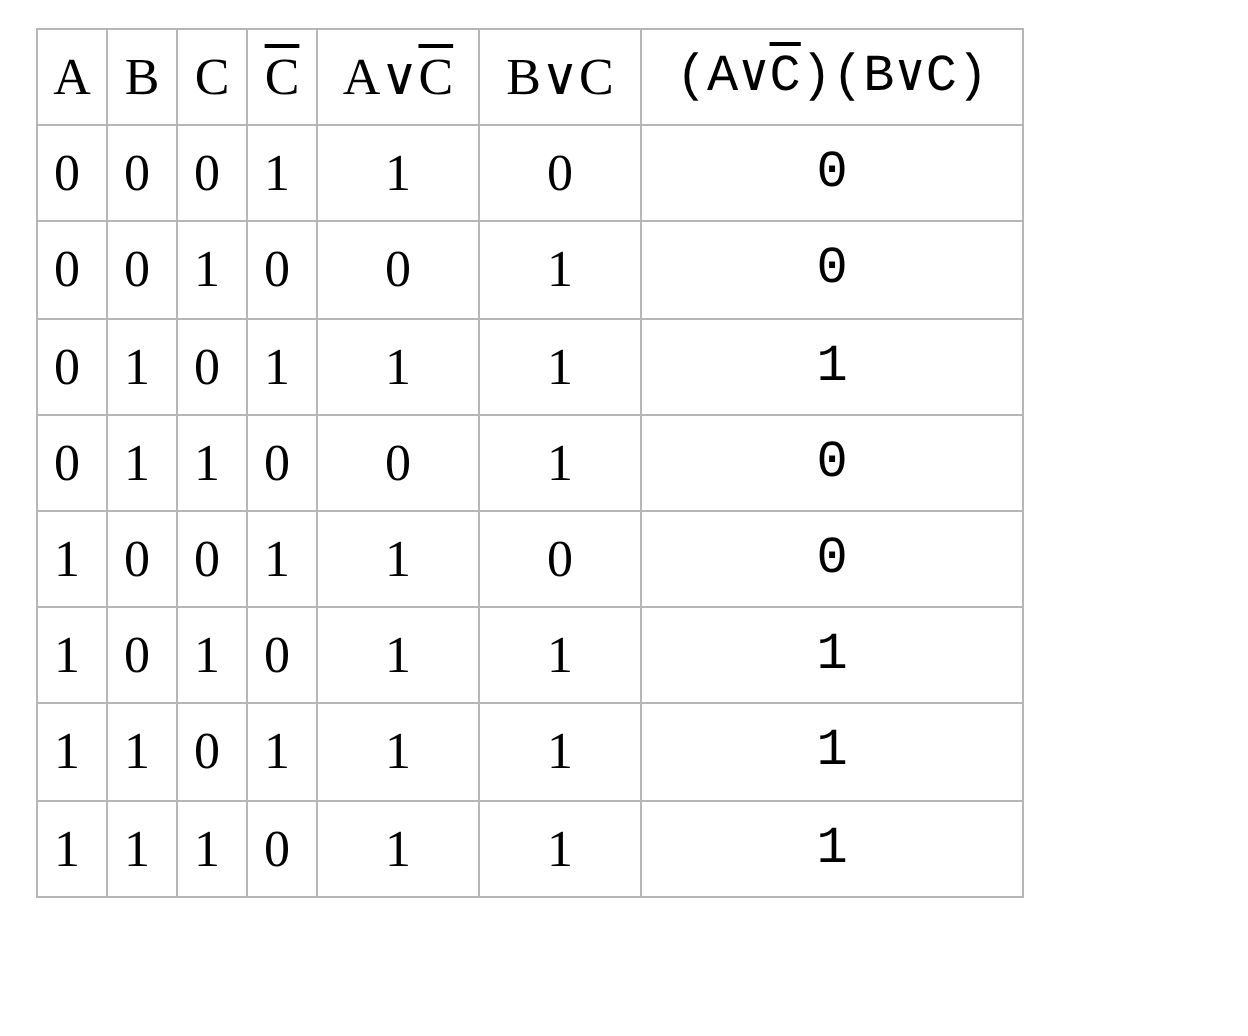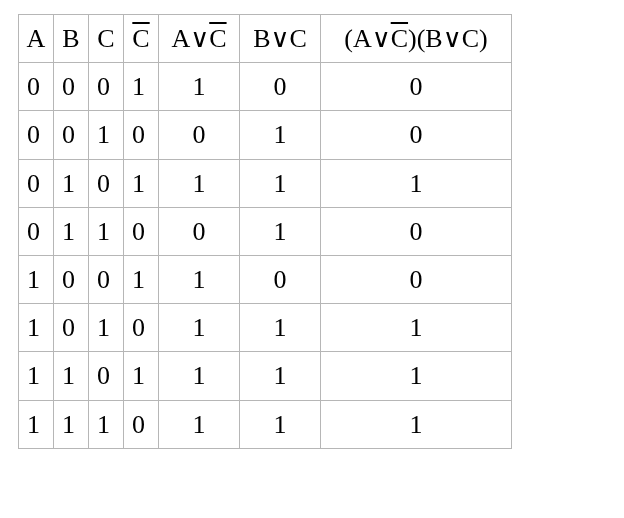--- a/index.html
+++ b/index.html
@@ -36,20 +36,21 @@
     padding-right: 6px;
     min-width: 20px;
   }
   
   th.med, td.med {
     min-width: 60px;
   }
   
   th.wide, td.wide {
     min-width: 170px;
+    font-family: Liberation Mono, monospace;
   }
   
   .ovl {
     text-decoration: overline;
     text-decoration-thickness: 1.5px;
   }
   
   tbody td.narrow {
     text-align: left;
     padding-left: 8px;

